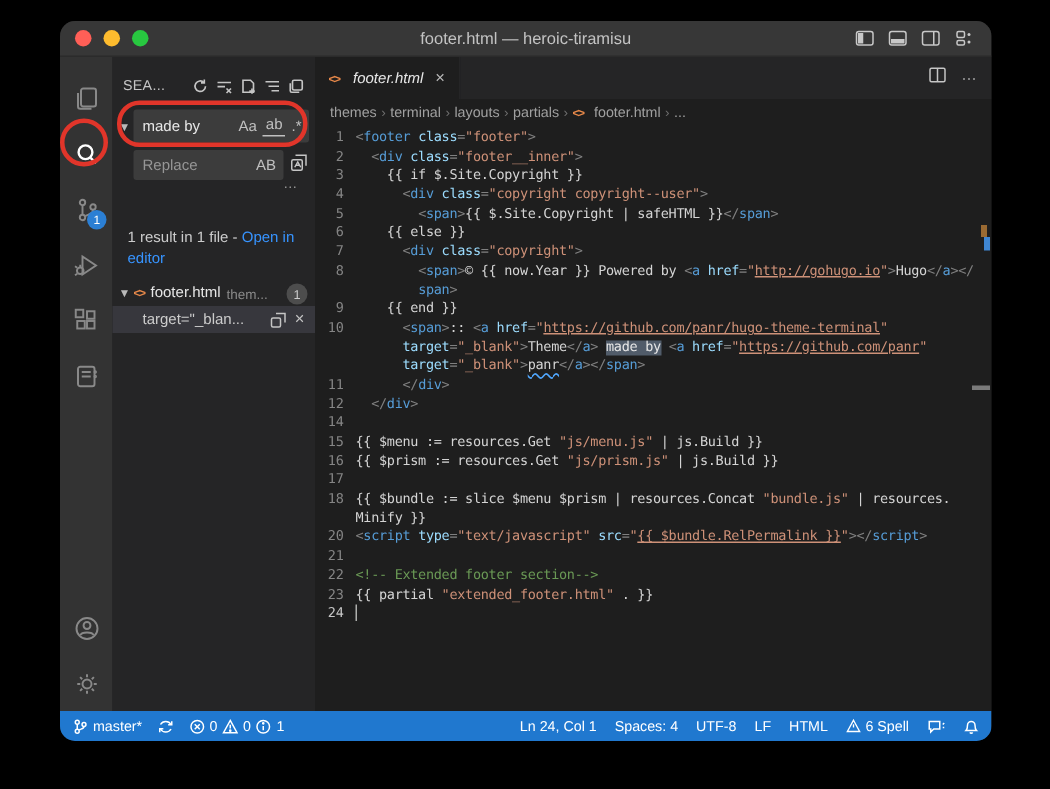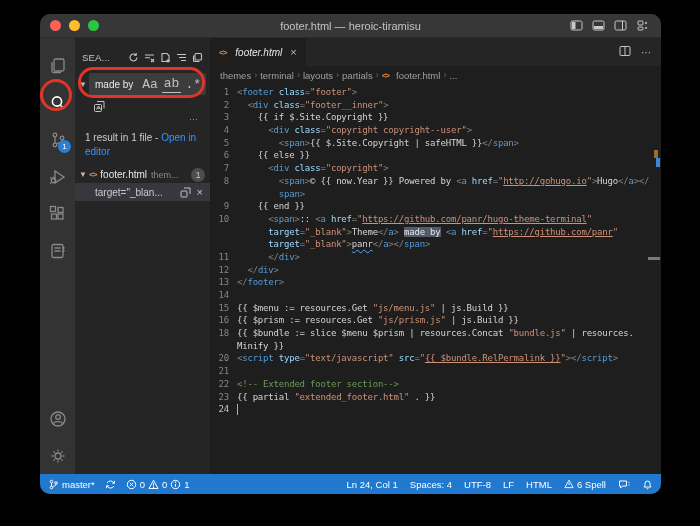--- a/index.html
+++ b/index.html
@@ -42,33 +42,33 @@
   .panel-head { height:18px; display:flex; align-items:center; padding:0 7px; }
   .panel-title { font-size:9.5px; color:#c5c5c5; letter-spacing:.2px; }
   .panel-acts { margin-left:auto; display:flex; gap:5px; align-items:center; color:#c5c5c5; }
   .panel-acts svg { display:block; }
 
   .search-row { display:flex; align-items:center; margin:7px 4px 0 2px; }
   .chev { width:12px; text-align:center; color:#b9b9b9; font-size:8px; flex:0 0 12px; }
   .searchbox { flex:1; height:22px; background:#3c3c3c; border-radius:2px; display:flex; align-items:center;
     padding:0 3px 0 6px; }
   .searchbox .val { color:#e8e8e8; flex:1; white-space:nowrap; overflow:hidden; }
-  .opt { color:#c0c0c0; font-size:13px; padding:1px 2px; margin-left:2px;font-family:Liberation Mono, monospace; }
+  .opt { color:#c0c0c0; font-size:10px; padding:1px 2px; margin-left:2px; }
   .opt.word { border-bottom:1px solid #c0c0c0; }
   .anno-rect { position:absolute; left:3px; top:29px; width:127px; height:31px; border-radius:15px;
     border:3.5px solid var(--annotation-red,#e1352a); z-index:40; pointer-events:none; }
 
   .replace-row { display:flex; align-items:center; margin:5px 4px 0 14px; }
   .replacebox { width:102px; height:20px; background:#3c3c3c; border-radius:2px; display:flex; align-items:center;
     padding:0 3px 0 6px; }
   .replacebox .ph { color:#969696; flex:1; }
   .rep-all { margin-left:4px; color:#c5c5c5; }
   .dots-row { text-align:right; padding-right:12px; color:#a0a0a0; font-size:9px; height:10px; line-height:9px; }
 
-  .result-msg { margin:6px 8px 0 10px; line-height:14px; color:#cccccc; }
+  .result-msg { margin:22px 8px 0 10px; line-height:14px; color:#cccccc; }
   .result-msg .lnk { color:var(--link-blue,#3794ff); }
 
   .file-row { display:flex; align-items:center; margin-top:7px; height:17px; padding:0 5px 0 2px; }
   .html-ic { color:var(--html-icon-orange,#e8894a); font-weight:bold; font-size:8px; letter-spacing:-1px; margin-right:4px; }
   .file-name { color:#e7e7e7; white-space:nowrap; }
   .file-path { color:#8a8a8a; font-size:9px; margin-left:4px; white-space:nowrap; overflow:hidden; flex:1; }
   .count-badge { flex:0 0 auto; min-width:14px; height:14px; border-radius:8px; background:#4d4d4d; color:#cccccc;
     font-size:8.5px; line-height:14px; text-align:center; }
 
   .match-row { display:flex; align-items:center; height:18px; background:#37373d; padding:0 7px 0 20px; }
@@ -264,20 +264,24 @@
           <div class="searchbox">
             <span class="val">made by</span>
             <span class="opt">Aa</span>
             <span class="opt word">ab</span>
             <span class="opt">.*</span>
           </div>
         </div>
         <div class="anno-rect"></div>
 
         <div class="replace-row">
+          <div class="replacebox">
+            <span class="ph">Replace</span>
+            <span class="opt">AB</span>
+          </div>
           <span class="rep-all"><svg width="13" height="13" viewBox="0 0 13 13" fill="none" stroke="#c5c5c5" stroke-width="1">
                 <rect x="1.5" y="4.5" width="7" height="7" rx="1"></rect>
                 <path d="M4 1.5 h7 v7"></path>
                 <path d="M3.5 9.5 l2 -3.5 l2 3.5 M4.3 8.2 h2.4"></path>
               </svg></span>
         </div>
         <div class="dots-row">···</div>
 
         <div class="result-msg"><span>1 result in 1 file - </span><span class="lnk">Open in editor</span></div>
 
@@ -342,24 +346,24 @@
             <div class="row"><span class="ln">6</span><span class="lc"><span class="tk-txt">    {{ else }}</span></span></div>
             <div class="row"><span class="ln">7</span><span class="lc"><span class="tk-txt">      </span><span class="tk-pun">&lt;</span><span class="tk-tag">div</span><span class="tk-txt"> </span><span class="tk-attr">class</span><span class="tk-pun">=</span><span class="tk-str">"copyright"</span><span class="tk-pun">&gt;</span></span></div>
             <div class="row"><span class="ln">8</span><span class="lc"><span class="tk-txt">        </span><span class="tk-pun">&lt;</span><span class="tk-tag">span</span><span class="tk-pun">&gt;</span><span class="tk-txt">© {{ now.Year }} Powered by </span><span class="tk-pun">&lt;</span><span class="tk-tag">a</span><span class="tk-txt"> </span><span class="tk-attr">href</span><span class="tk-pun">=</span><span class="tk-str">"</span><span class="tk-lnk">http://gohugo.io</span><span class="tk-str">"</span><span class="tk-pun">&gt;</span><span class="tk-txt">Hugo</span><span class="tk-pun">&lt;/</span><span class="tk-tag">a</span><span class="tk-pun">&gt;&lt;/</span></span></div>
             <div class="row"><span class="ln"></span><span class="lc"><span class="tk-txt">        </span><span class="tk-tag">span</span><span class="tk-pun">&gt;</span></span></div>
             <div class="row"><span class="ln">9</span><span class="lc"><span class="tk-txt">    {{ end }}</span></span></div>
             <div class="row"><span class="ln">10</span><span class="lc"><span class="tk-txt">      </span><span class="tk-pun">&lt;</span><span class="tk-tag">span</span><span class="tk-pun">&gt;</span><span class="tk-txt">:: </span><span class="tk-pun">&lt;</span><span class="tk-tag">a</span><span class="tk-txt"> </span><span class="tk-attr">href</span><span class="tk-pun">=</span><span class="tk-str">"</span><span class="tk-lnk">https://github.com/panr/hugo-theme-terminal</span><span class="tk-str">"</span></span></div>
             <div class="row"><span class="ln"></span><span class="lc"><span class="tk-txt">      </span><span class="tk-attr">target</span><span class="tk-pun">=</span><span class="tk-str">"_blank"</span><span class="tk-pun">&gt;</span><span class="tk-txt">Theme</span><span class="tk-pun">&lt;/</span><span class="tk-tag">a</span><span class="tk-pun">&gt;</span><span class="tk-txt"> </span><span class="tk-match">made by</span><span class="tk-txt"> </span><span class="tk-pun">&lt;</span><span class="tk-tag">a</span><span class="tk-txt"> </span><span class="tk-attr">href</span><span class="tk-pun">=</span><span class="tk-str">"</span><span class="tk-lnk">https://github.com/panr</span><span class="tk-str">"</span></span></div>
             <div class="row"><span class="ln"></span><span class="lc"><span class="tk-txt">      </span><span class="tk-attr">target</span><span class="tk-pun">=</span><span class="tk-str">"_blank"</span><span class="tk-pun">&gt;</span><span class="tk-spell">panr</span><span class="tk-pun">&lt;/</span><span class="tk-tag">a</span><span class="tk-pun">&gt;&lt;/</span><span class="tk-tag">span</span><span class="tk-pun">&gt;</span></span></div>
             <div class="row"><span class="ln">11</span><span class="lc"><span class="tk-txt">      </span><span class="tk-pun">&lt;/</span><span class="tk-tag">div</span><span class="tk-pun">&gt;</span></span></div>
             <div class="row"><span class="ln">12</span><span class="lc"><span class="tk-txt">  </span><span class="tk-pun">&lt;/</span><span class="tk-tag">div</span><span class="tk-pun">&gt;</span></span></div>
-            <div class="row"><span class="ln">13</span><span class="lc"><span class="tk-pun">&lt;/</span><span class="tk-tag">footer</span><span class="tk-pun">&gt;</span></span></div>
             <div class="row"><span class="ln">14</span><span class="lc"></span></div>
             <div class="row"><span class="ln">15</span><span class="lc"><span class="tk-txt">{{ $menu := resources.Get </span><span class="tk-str">"js/menu.js"</span><span class="tk-txt"> | js.Build }}</span></span></div>
             <div class="row"><span class="ln">16</span><span class="lc"><span class="tk-txt">{{ $prism := resources.Get </span><span class="tk-str">"js/prism.js"</span><span class="tk-txt"> | js.Build }}</span></span></div>
+            <div class="row"><span class="ln">17</span><span class="lc"></span></div>
             <div class="row"><span class="ln">18</span><span class="lc"><span class="tk-txt">{{ $bundle := slice $menu $prism | resources.Concat </span><span class="tk-str">"bundle.js"</span><span class="tk-txt"> | resources.</span></span></div>
             <div class="row"><span class="ln"></span><span class="lc"><span class="tk-txt">Minify }}</span></span></div>
             <div class="row"><span class="ln">20</span><span class="lc"><span class="tk-pun">&lt;</span><span class="tk-tag">script</span><span class="tk-txt"> </span><span class="tk-attr">type</span><span class="tk-pun">=</span><span class="tk-str">"text/javascript"</span><span class="tk-txt"> </span><span class="tk-attr">src</span><span class="tk-pun">=</span><span class="tk-str">"</span><span class="tk-lnk">{{ $bundle.RelPermalink }}</span><span class="tk-str">"</span><span class="tk-pun">&gt;&lt;/</span><span class="tk-tag">script</span><span class="tk-pun">&gt;</span></span></div>
             <div class="row"><span class="ln">21</span><span class="lc"></span></div>
             <div class="row"><span class="ln">22</span><span class="lc"><span class="tk-com">&lt;!-- Extended footer section--&gt;</span></span></div>
             <div class="row"><span class="ln">23</span><span class="lc"><span class="tk-txt">{{ partial </span><span class="tk-str">"extended_footer.html"</span><span class="tk-txt"> . }}</span></span></div>
             <div class="row cur"><span class="ln">24</span><span class="lc"><span class="caret"></span></span></div>
           </div>
       </div>
     </div>

